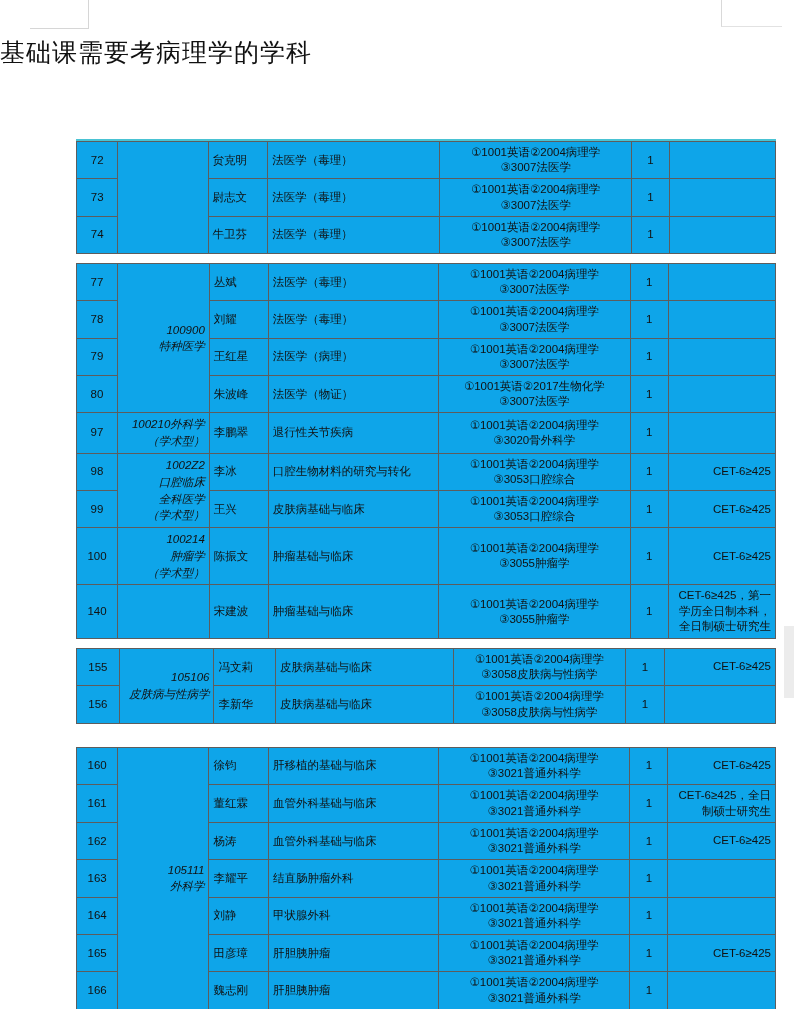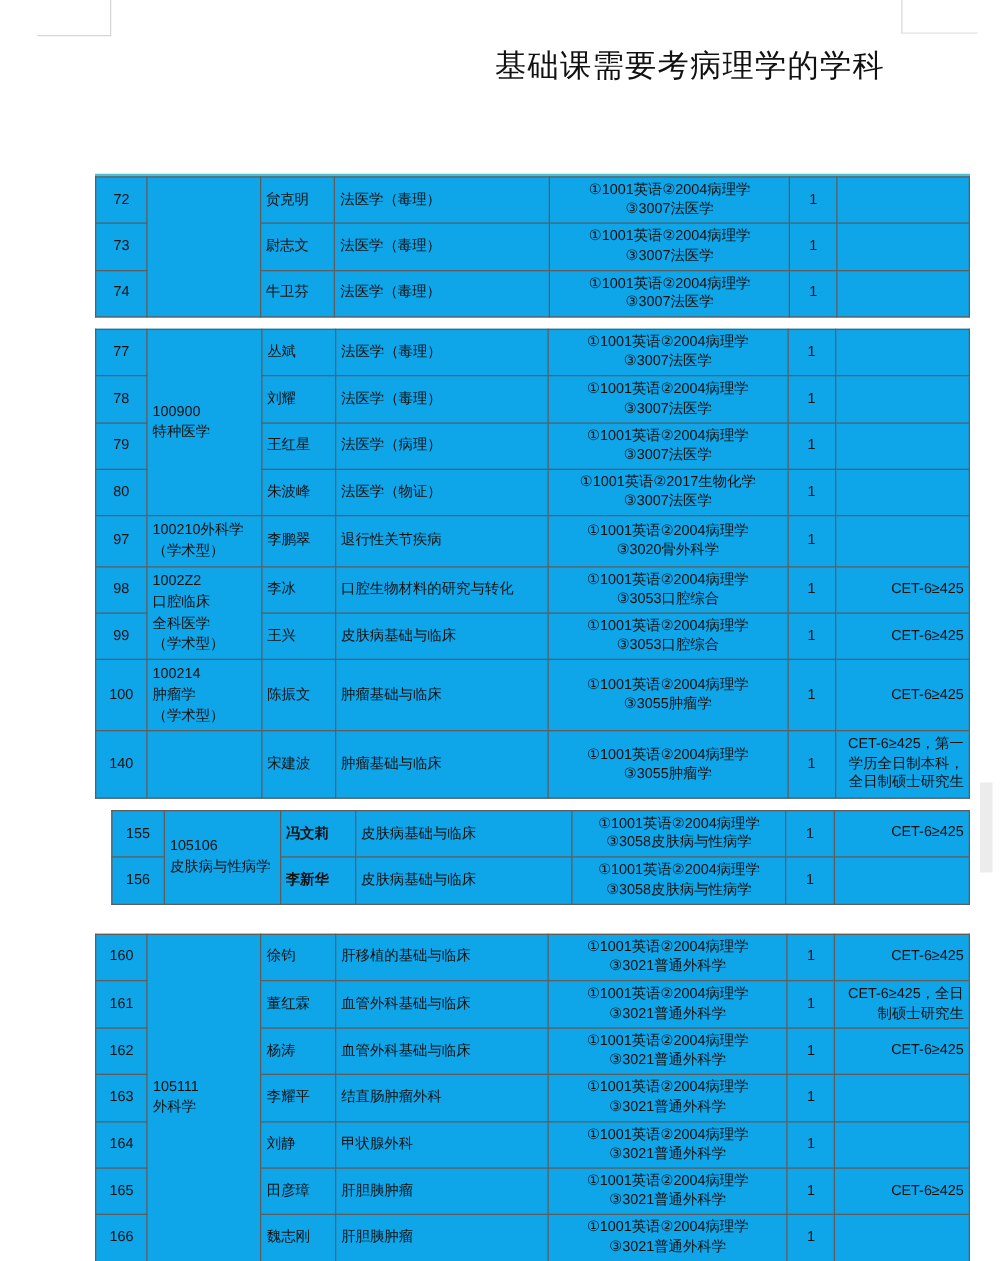--- a/index.html
+++ b/index.html
@@ -32,21 +32,21 @@
     width: 60px; height: 26px;
     border-left: 1px solid #d9d9d9;
     border-bottom: 1px solid #e2e2e2;
   }
 
   .page-title {
     position: absolute;
     top: 36px;
     left: 0;
     width: 708px;
-    text-align: right;
+    text-align: left;
     font-family: "DejaVu Serif", "Liberation Serif", serif;
     font-size: 25px;
     letter-spacing: 1px;
     color: #111;
     font-weight: 400;
   }
 
   .table-stack {
     position: absolute;
     left: 76px;
@@ -69,39 +69,39 @@
     color: #111;
     background: #0ea5e9;
   }
   table.grid td {
     border: 1px solid #5d5d5d;
     padding: 3px 4px;
     vertical-align: middle;
     word-break: break-all;
   }
   .c-no    { width: 36px;  text-align: center; }
-  .c-major { width: 92px;  text-align: left; line-height: 1.45; }
+  .c-major { width: 92px;  text-align: right; line-height: 1.45; font-style: italic; }
   .c-name  { width: 56px;  text-align: left; }
   .c-dir   { width: 182px; text-align: left; padding-left: 6px; }
   .c-exam  { width: 190px; text-align: center; padding-left: 6px; }
   .c-cnt   { width: 32px;  text-align: center; }
   .c-rmk   { width: 110px; text-align: right; padding-left: 5px; line-height: 1.35; }
 
   .exam-line { white-space: nowrap; display: block; }
 
   
   .band-gap-a { height: 9px; }
   .band-gap-b { height: 23px; }
 
   table.narrow {
-    margin-left: 13px;
+    margin-left: 0px;
   }
   table.narrow .c-no    { width: 36px; }
   table.narrow .c-major { width: 92px; }
-  table.narrow .c-name  { width: 56px; font-weight: bold; }
+  table.narrow .c-name  { width: 56px; }
   table.narrow .c-dir   { width: 182px; }
   table.narrow .c-exam  { width: 166px; }
   table.narrow .c-cnt   { width: 32px; }
   table.narrow .c-rmk   { width: 110px; }
 
   .scroll-nub {
     position: absolute;
     right: 6px;
     top: 626px;
     width: 10px;

